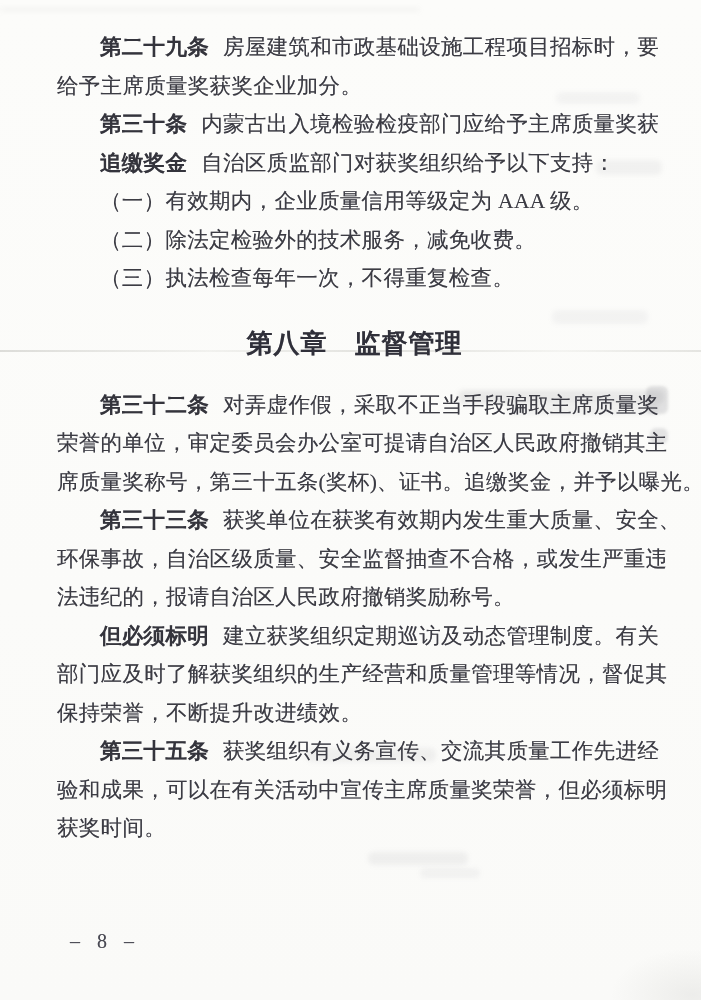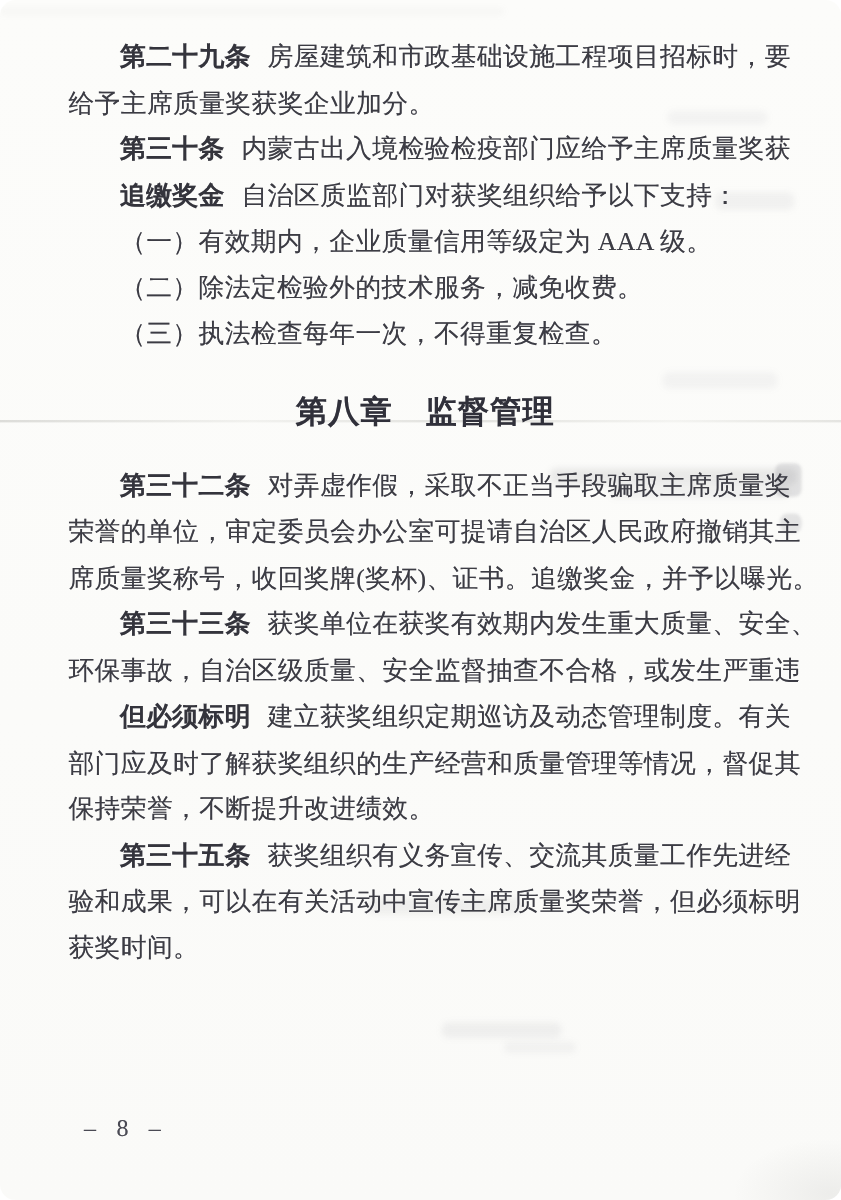--- a/index.html
+++ b/index.html
@@ -7,21 +7,20 @@
     padding: 0;
     background: #ffffff;
   }
   .page {
     position: relative;
     width: 701px;
     height: 1000px;
     background: linear-gradient(180deg, #fcfcfa 0%, #fbfbf9 60%, #fafaf8 100%);
     overflow: hidden;
     font-family: "Liberation Serif", "DejaVu Serif", serif;
-    border-radius: 13px;
   }
 
   
   .doc {
     position: absolute;
     left: 57px;
     top: 28px;
     width: 625px;
     font-size: 21.5px;
     letter-spacing: 0.3px;
@@ -122,23 +121,24 @@
       <div class="line indent"><span class="head">第二十九条</span><span>房屋建筑和市政基础设施工程项目招标时，要</span></div>
       <div class="line">给予主席质量奖获奖企业加分。</div>
       <div class="line indent"><span class="head">第三十条</span><span>内蒙古出入境检验检疫部门应给予主席质量奖获</span></div>
       <div class="line indent"><span class="head">追缴奖金</span><span>自治区质监部门对获奖组织给予以下支持：</span></div>
       <div class="line indent">（一）有效期内，企业质量信用等级定为 AAA 级。</div>
       <div class="line indent">（二）除法定检验外的技术服务，减免收费。</div>
       <div class="line indent">（三）执法检查每年一次，不得重复检查。</div>
       <div class="chapter">第八章　监督管理</div>
       <div class="line indent"><span class="head">第三十二条</span><span>对弄虚作假，采取不正当手段骗取主席质量奖</span></div>
       <div class="line">荣誉的单位，审定委员会办公室可提请自治区人民政府撤销其主</div>
-      <div class="line">席质量奖称号，收回奖牌(奖杯)、证书。追缴奖金，并予以曝光。</div>
+      <div class="line">席质量奖称号，第三十五条(奖杯)、证书。追缴奖金，并予以曝光。</div>
       <div class="line indent"><span class="head">第三十三条</span><span>获奖单位在获奖有效期内发生重大质量、安全、</span></div>
       <div class="line">环保事故，自治区级质量、安全监督抽查不合格，或发生严重违</div>
+      <div class="line">法违纪的，报请自治区人民政府撤销奖励称号。</div>
       <div class="line indent"><span class="head">但必须标明</span><span>建立获奖组织定期巡访及动态管理制度。有关</span></div>
       <div class="line">部门应及时了解获奖组织的生产经营和质量管理等情况，督促其</div>
       <div class="line">保持荣誉，不断提升改进绩效。</div>
       <div class="line indent"><span class="head">第三十五条</span><span>获奖组织有义务宣传、交流其质量工作先进经</span></div>
       <div class="line">验和成果，可以在有关活动中宣传主席质量奖荣誉，但必须标明</div>
       <div class="line">获奖时间。</div>
     </main>
 
   <div class="footer">– 8 –</div>
 </div>

